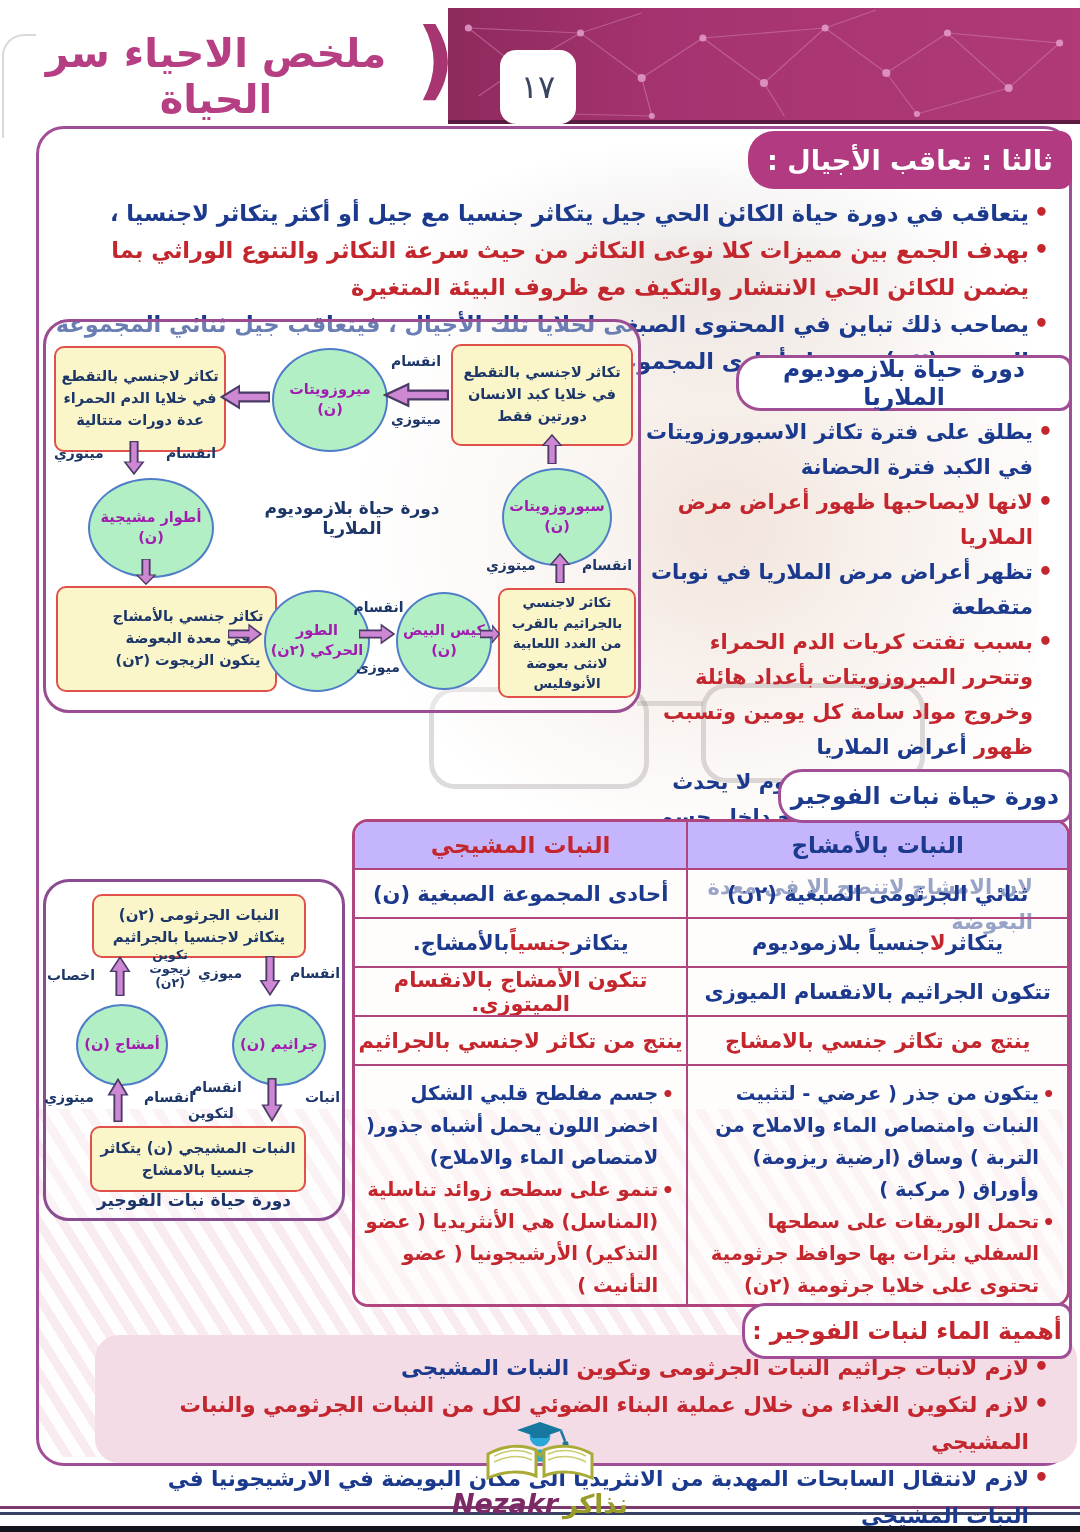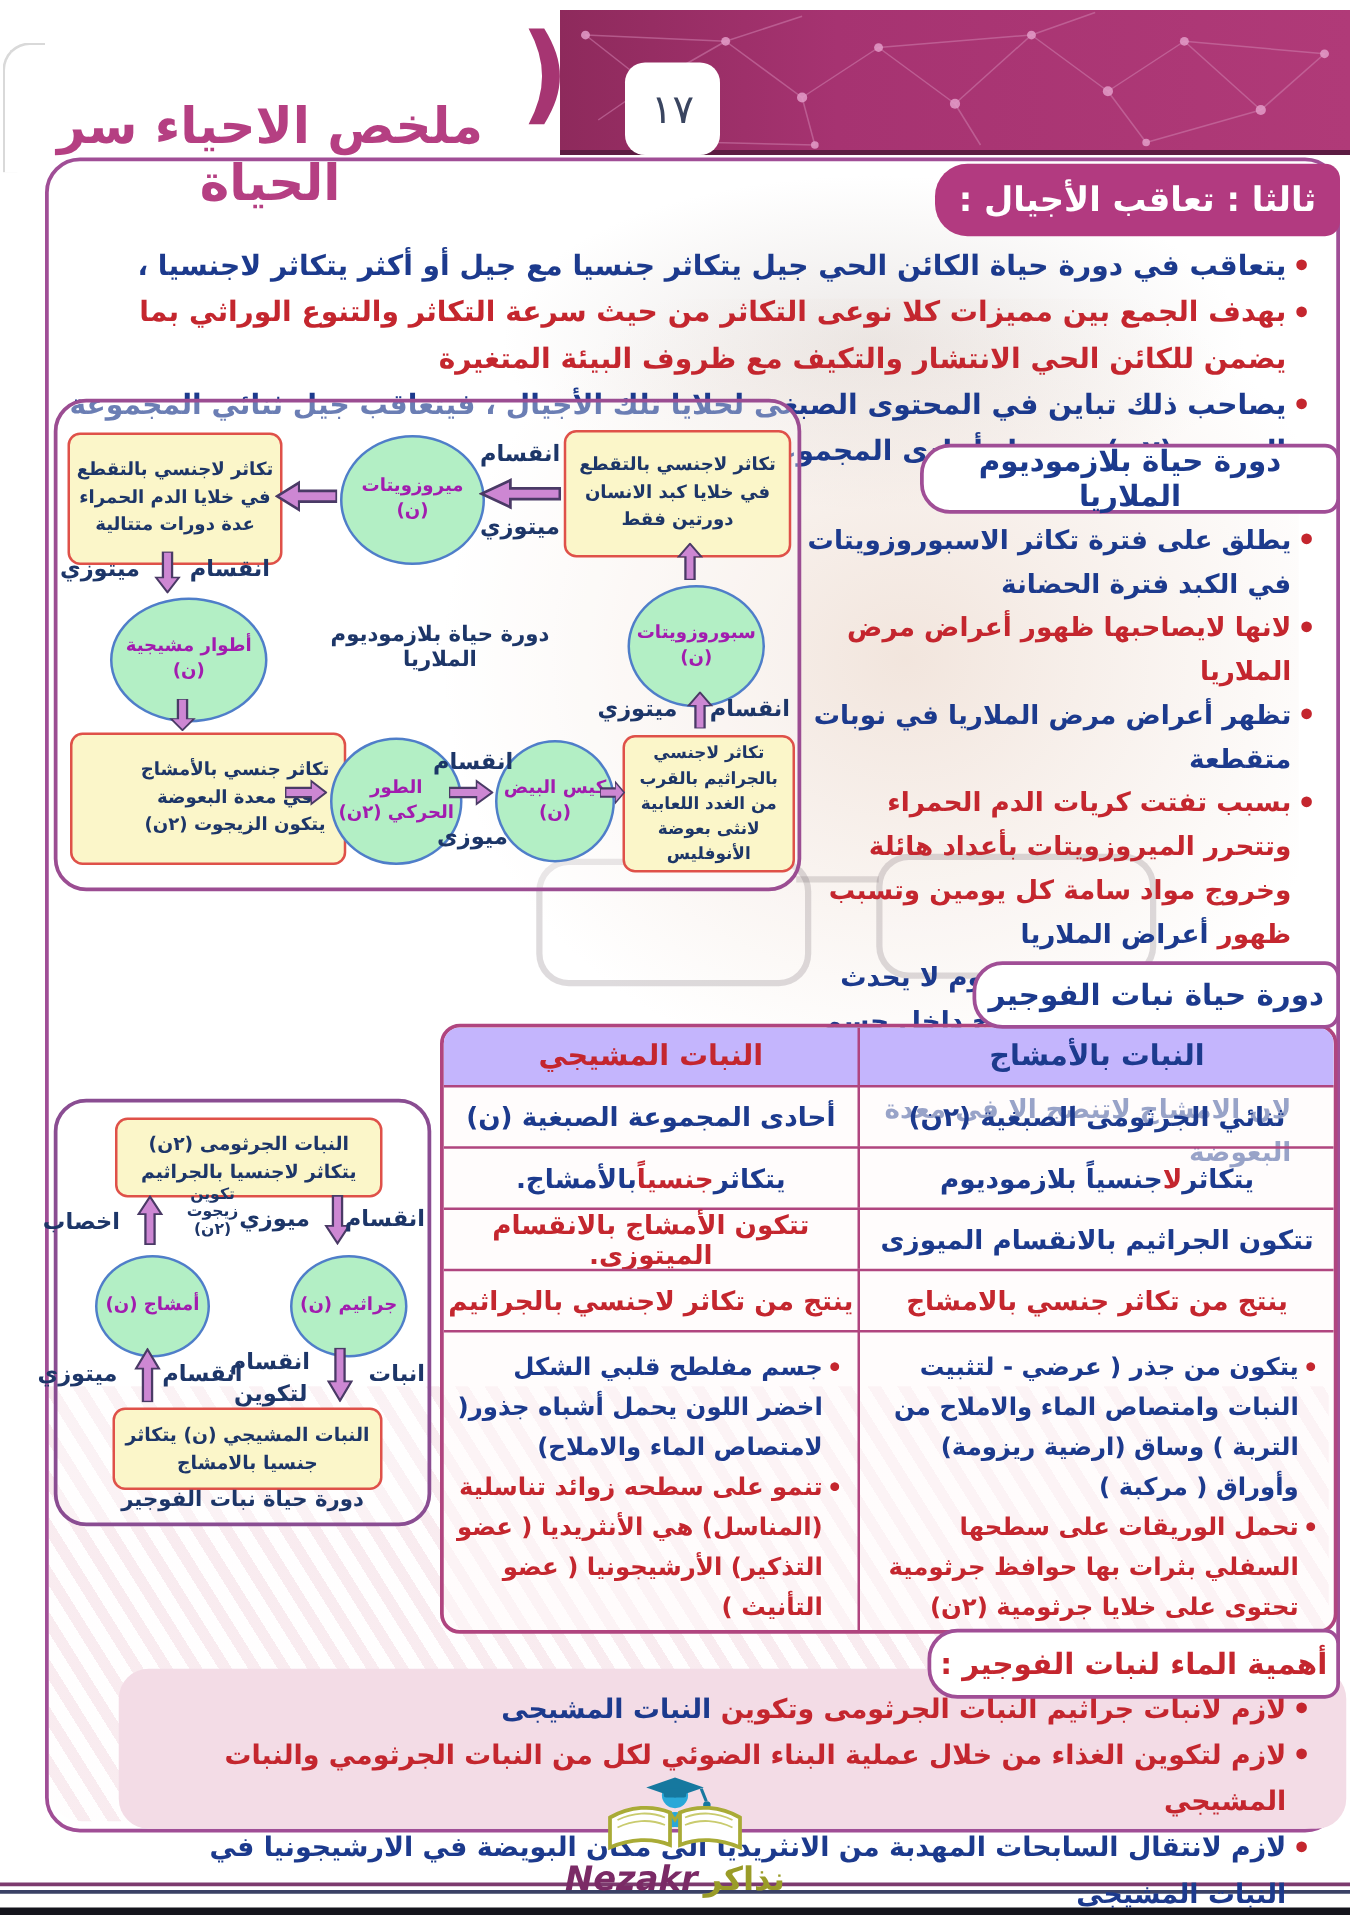--- a/index.html
+++ b/index.html
@@ -7,21 +7,21 @@
     width:1080px;height:1532px;position:relative;background:#ffffff;
     font-family:"DejaVu Sans",sans-serif;overflow:hidden;
   }
   .abs{position:absolute;}
   
   .banner{left:448px;top:8px;width:632px;height:112px;
     background:linear-gradient(90deg,#8e2a5c,#a63371 35%,#b03a78);
     border-bottom:4px solid #5c1c42;}
   .banner svg{width:100%;height:100%;display:block;}
   .page-title{left:6px;top:30px;width:420px;text-align:center;
-    font-size:40px;font-weight:bold;color:#b53f82;letter-spacing:-1px;margin-top:48px;}
+    font-size:40px;font-weight:bold;color:#b53f82;letter-spacing:-1px;}
   .paren{left:416px;top:4px;font-size:86px;font-weight:bold;color:#a63572;line-height:110px;}
   .page-tab{left:500px;top:50px;width:76px;height:74px;background:#ffffff;
     border-radius:16px;z-index:5;display:flex;align-items:center;justify-content:center;
     font-size:32px;color:#3a4560;}
   .card-corner{left:2px;top:34px;width:32px;height:102px;
     border-top:2.5px solid #d9d9d9;border-left:2.5px solid #d9d9d9;border-top-left-radius:22px;}
   
   .main-box{left:36px;top:126px;width:1030px;height:1334px;
     border:3px solid #a04e96;border-radius:28px;}
   
@@ -52,21 +52,21 @@
   .mal-bullets{font-size:21px;font-weight:bold;line-height:35px;}
   .panel-bullets{font-size:21.5px;font-weight:bold;line-height:37px;}
   
   .diagram{border:3px solid #9b4d92;border-radius:26px;background:rgba(255,255,255,.35);z-index:2;}
   .ybox{position:absolute;background:#fbf6c9;border:2.5px solid #df5149;border-radius:10px;
     color:#1d3668;font-weight:bold;font-size:14.5px;display:flex;align-items:center;
     justify-content:center;text-align:center;padding:3px;line-height:1.5;}
   .gcir{position:absolute;background:#b3efc5;border:2.5px solid #4f7ec9;border-radius:50%;
     color:#a21caf;font-weight:bold;font-size:14.5px;display:flex;align-items:center;
     justify-content:center;text-align:center;line-height:1.35;padding:4px;}
-  .dlbl{position:absolute;color:#1d3668;font-weight:bold;font-size:18px;text-align:center;line-height:1.1;}
+  .dlbl{position:absolute;color:#1d3668;font-weight:bold;font-size:14px;text-align:center;line-height:1.1;}
   .dtitle{position:absolute;color:#1d3668;font-weight:bold;font-size:17px;text-align:center;}
   .arw{position:absolute;}
   .arw.left{transform:scaleX(-1);}
   .arw.down{transform:rotate(90deg);}
   .arw.up{transform:rotate(-90deg);}
   
   .tbl{right:-1px;top:690px;width:712px;height:482px;border:3px solid #b0457f;border-radius:16px;
     overflow:hidden;display:grid;grid-template-columns:53.2% 46.8%;
     grid-template-rows:46px repeat(4,49px) minmax(0,1fr);z-index:2;background:rgba(255,250,250,.55);}
   .tbl>div{display:flex;align-items:center;justify-content:center;text-align:center;

